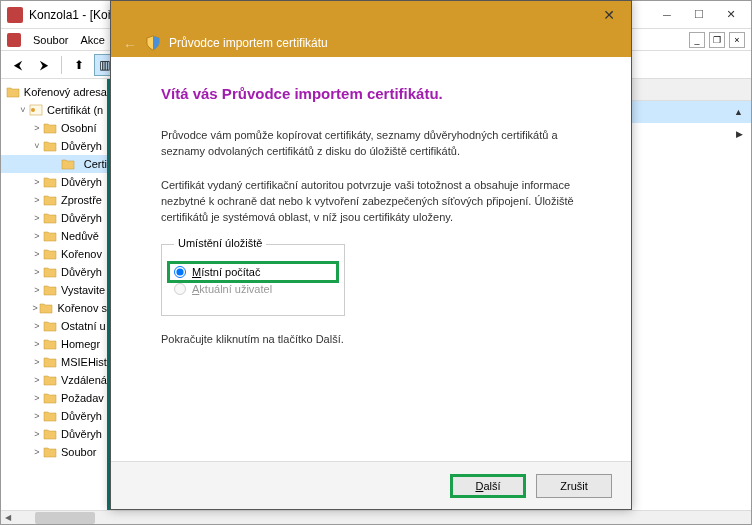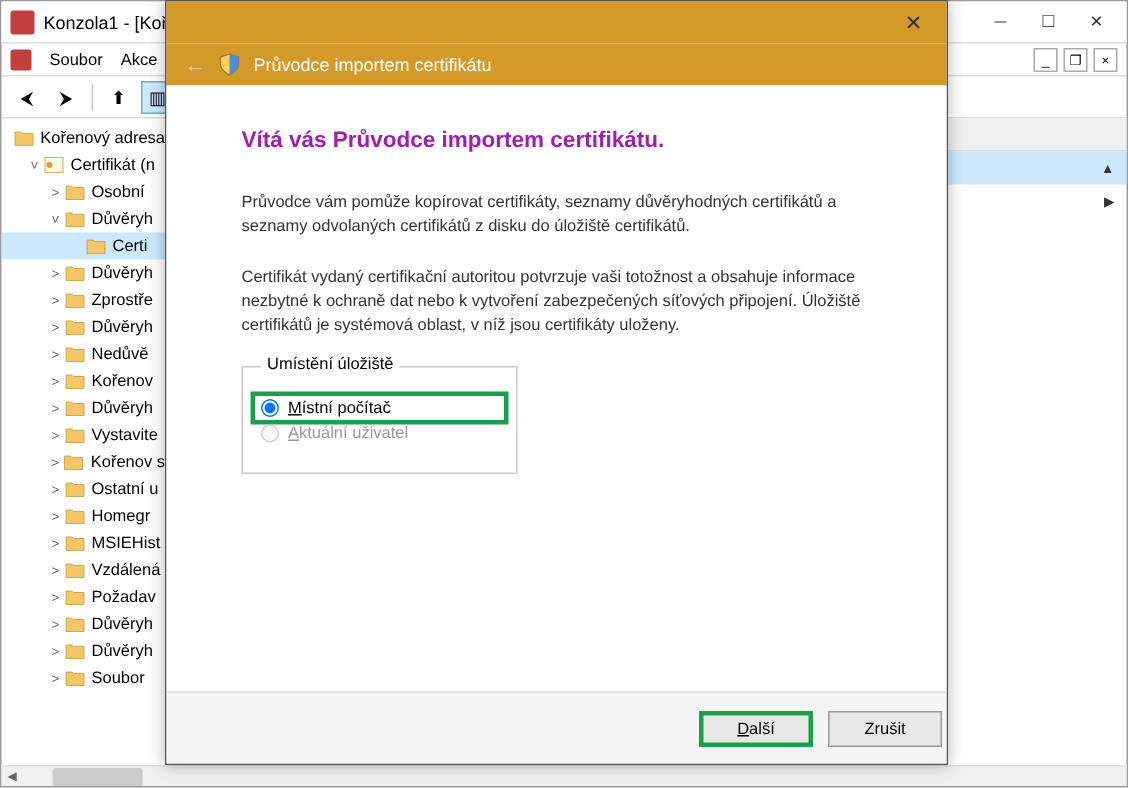--- a/index.html
+++ b/index.html
@@ -19,26 +19,26 @@
 .console-menubar .menu-item { font-size: 11px; }
 .console-menubar .menu-far { margin-left: auto; font-size: 11px; display: flex; gap: 4px; }
 .console-menubar .far-btn { width: 16px; height: 16px; border: 1px solid #aaa; display: flex; align-items: center; justify-content: center; font-size: 9px; }
 
 .console-toolbar { height: 28px; display: flex; align-items: center; padding: 0 6px; gap: 4px; border-bottom: 1px solid #ddd; }
 .console-toolbar .tb-btn { width: 22px; height: 22px; border: 1px solid transparent; display: flex; align-items: center; justify-content: center; font-size: 12px; }
 .console-toolbar .tb-btn.sel { border: 1px solid #7ab; background: #cce8ff; }
 .console-toolbar .tb-sep { width: 1px; height: 18px; background: #ccc; margin: 0 2px; }
 
 .console-body { display: flex; height: calc(100% - 28px - 22px - 28px - 14px); }
-.tree-panel { width: 110px; border-right: 1px solid #0f766e; overflow: hidden; padding: 4px 0; }
+.tree-panel { width: 110px; border-right: 4px solid #0f766e; overflow: hidden; padding: 4px 0; }
 .tree-item { display: flex; align-items: center; height: 18px; padding-left: 4px; white-space: nowrap; font-size: 11px; }
 .tree-item .expander { width: 12px; display: inline-block; text-align: center; color: #666; font-size: 9px; }
 .tree-item .folder-icon { width: 14px; height: 12px; margin-right: 4px; display: inline-block; }
 .folder-icon svg { width: 14px; height: 12px; display: block; }
-.tree-item.selected { background: #cce8ff; }
+.tree-item.selected { background: #cce8ff; justify-content: space-between; }
 .tree-indent-1 { padding-left: 16px; }
 .tree-indent-2 { padding-left: 30px; }
 .tree-indent-3 { padding-left: 44px; }
 
 .right-panel { flex: 1; display: flex; flex-direction: column; }
 .right-header { height: 22px; background: #f0f0f0; border-bottom: 1px solid #ddd; display: flex; align-items: center; padding: 0 8px; font-size: 11px; }
 .right-body { flex: 1; padding: 0; }
 .right-row { height: 22px; display: flex; align-items: center; padding: 0 8px; font-size: 11px; justify-content: space-between; }
 .right-row.sel { background: #cce8ff; }
 .right-row .arrow { font-size: 9px; color: #333; }
@@ -60,21 +60,21 @@
 .wizard-body p { font-size: 11px; color: #333; line-height: 1.45; margin-bottom: 18px; }
 
 .fieldset { border: 1px solid #ccc; padding: 10px 12px 14px 12px; margin: 6px 0 16px 0; width: 184px; }
 .fieldset .legend { font-size: 11px; position: relative; top: -18px; background: #fff; padding: 0 4px; display: inline-block; }
 .fieldset .radio-row { display: flex; align-items: center; gap: 6px; font-size: 11px; margin-top: -6px; margin-bottom: 6px; }
 .fieldset .radio-row.disabled { color: #999; }
 .fieldset .radio-row input { width: 12px; height: 12px; }
 .fieldset .radio-row.highlight { border: 3px solid #1aa04a; padding: 2px 4px; margin-left: -7px; margin-right: -7px; }
 .fieldset .radio-row .u { text-decoration: underline; }
 
-.wizard-footer { height: 48px; border-top: 1px solid #ddd; display: flex; align-items: center; justify-content: flex-end; padding: 0 3px; gap: 10px; background: #f4f4f4; }
+.wizard-footer { height: 48px; border-top: 1px solid #ddd; display: flex; align-items: center; justify-content: flex-end; padding: 0 19px; gap: 10px; background: #f4f4f4; }
 .wizard-footer button { height: 24px; min-width: 76px; font-size: 11px; background: #e8e8e8; border: 1px solid #999; cursor: pointer; }
 .wizard-footer button.primary { border: 3px solid #1aa04a; }
 .wizard-footer button .u { text-decoration: underline; }
 
 </style>
 </head>
 <body>
 
 <div class="console-window">
 
@@ -349,18 +349,19 @@
       <label class="radio-row highlight">
         <input type="radio" checked="" style="">
         <span><span class="u">M</span><span id="r2rest">ístní počítač</span></span>
       </label>
       <label class="radio-row disabled">
         <input type="radio" disabled="" style="">
         <span><span class="u">A</span><span id="r1rest">ktuální uživatel</span></span>
       </label>
     </div>
 
+    <p>Pokračujte kliknutím na tlačítko Další.</p>
   </div>
   <div class="wizard-footer">
     <button class="primary"><span class="u">D</span><span id="btnNextRest">alší</span></button>
     <button>Zrušit</button>
   </div>
 </div>
 
 </body></html>

